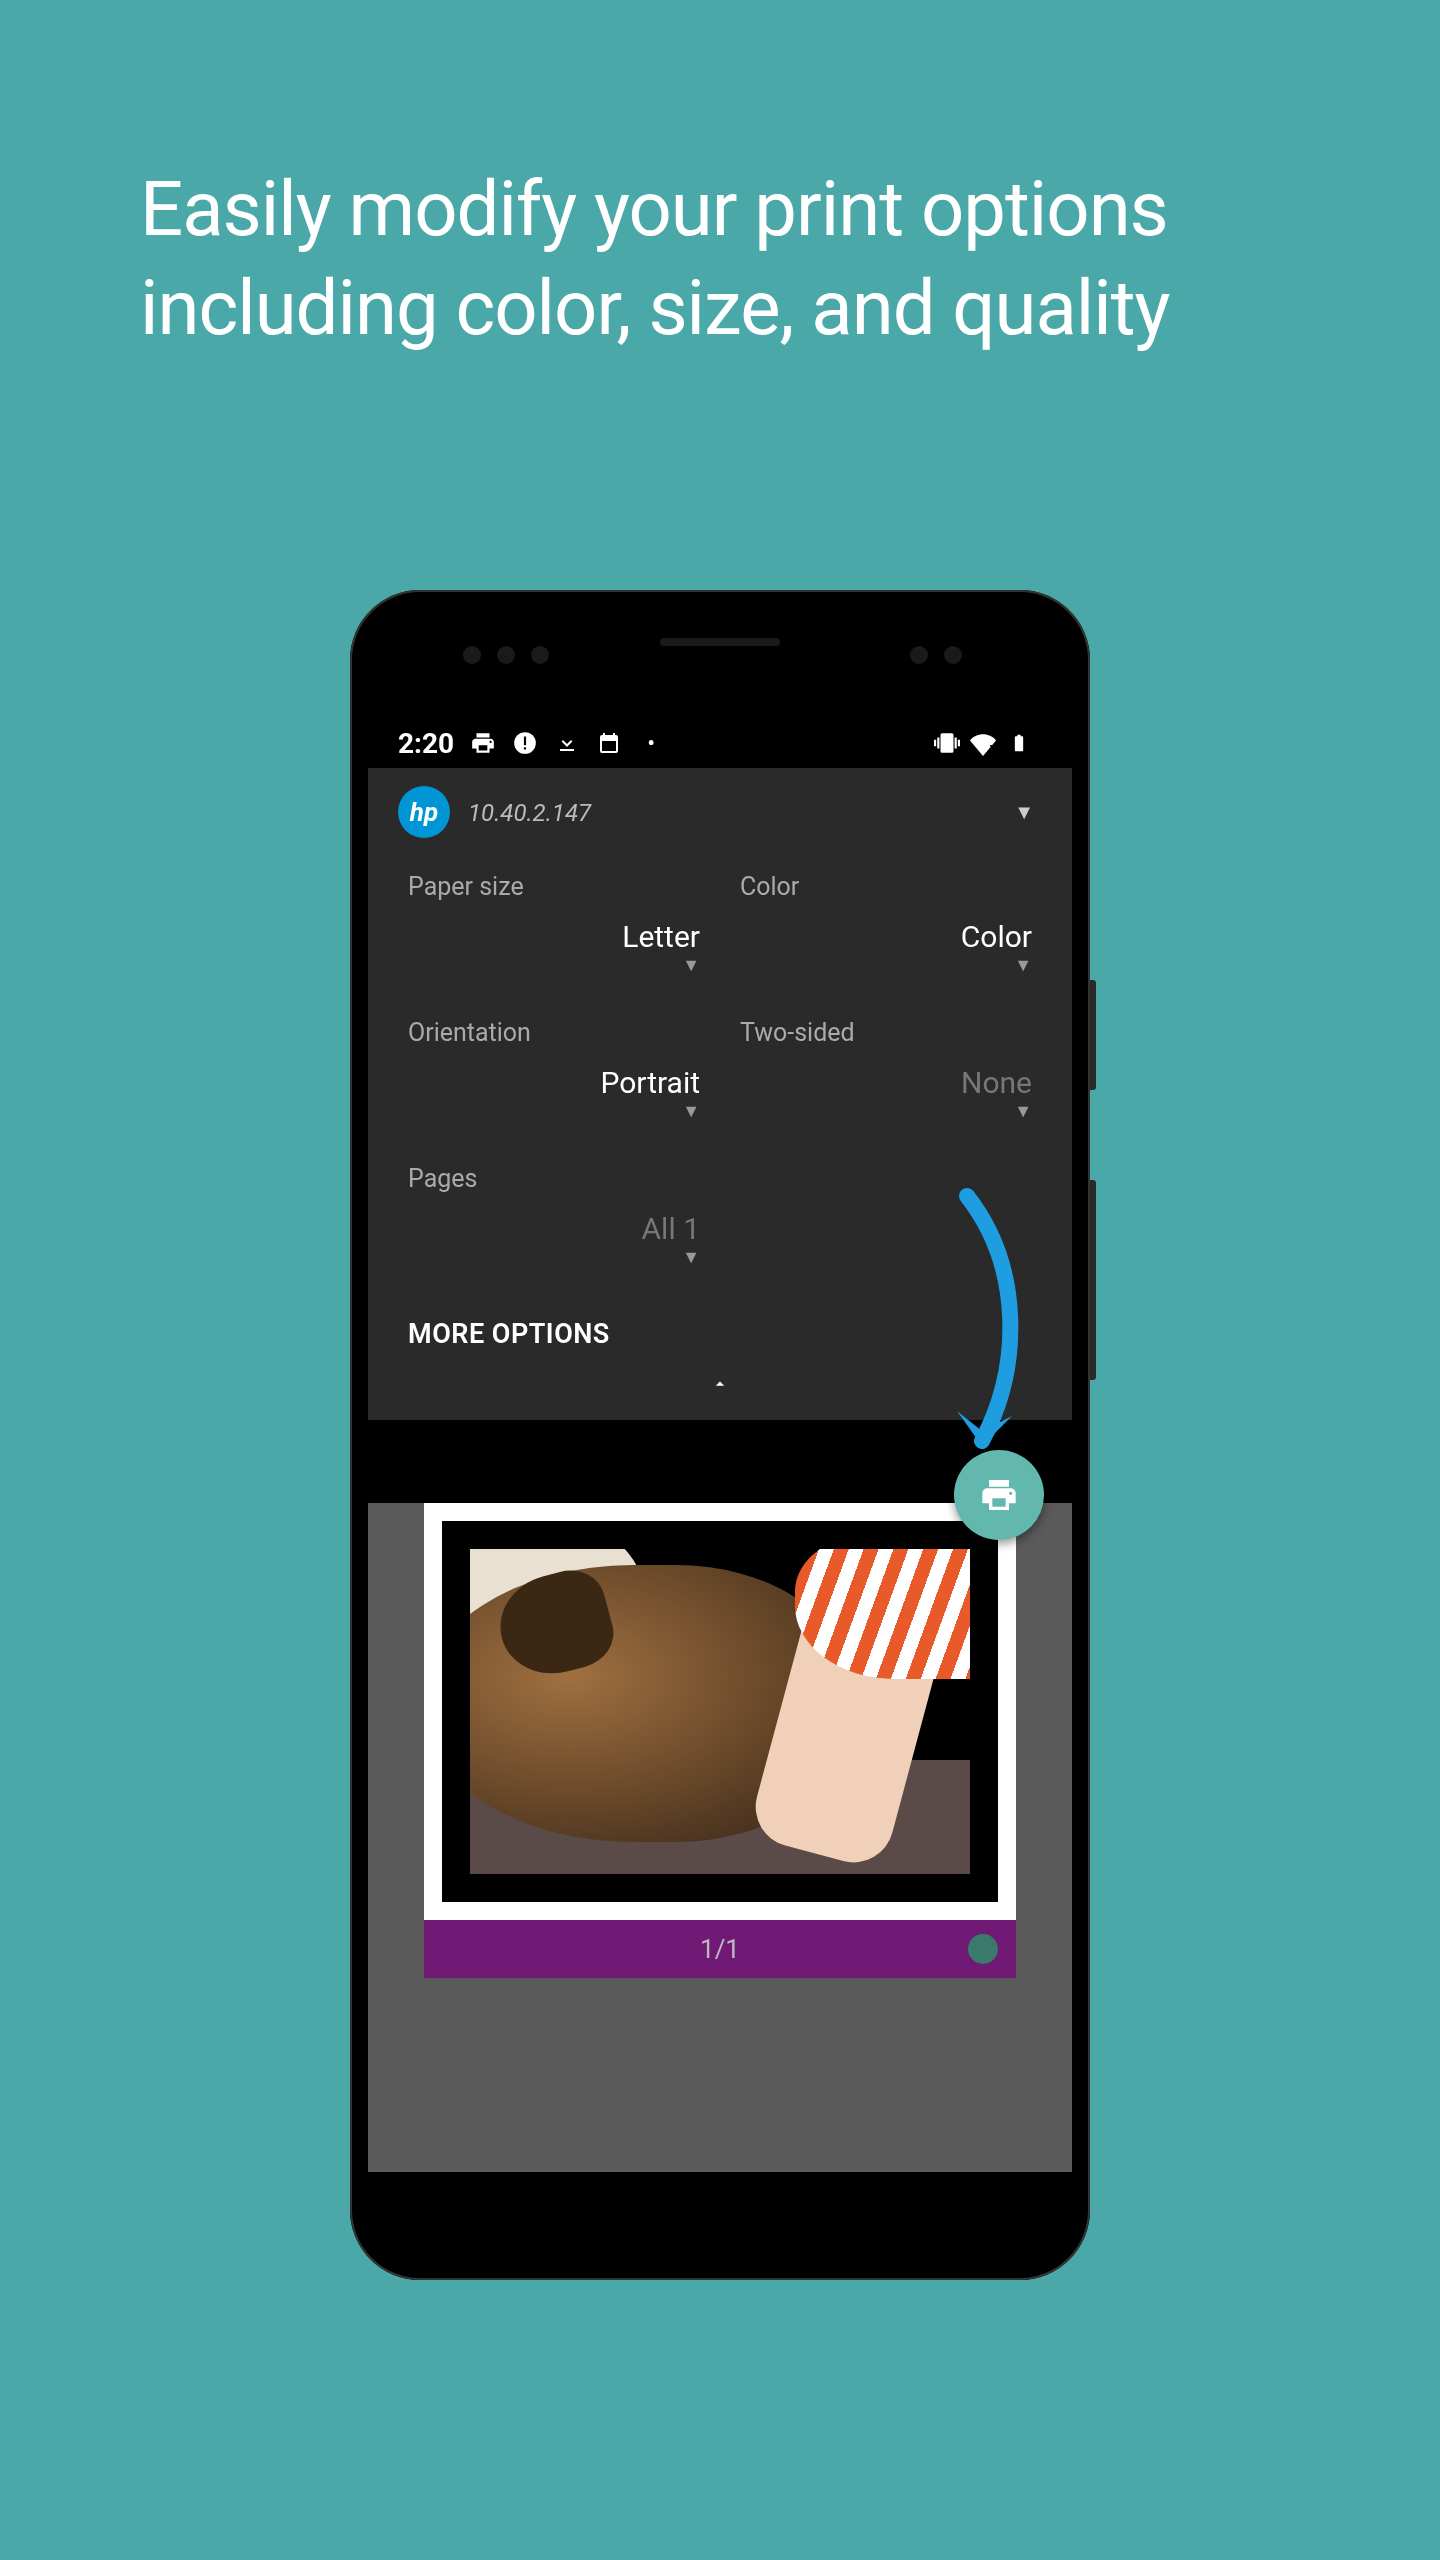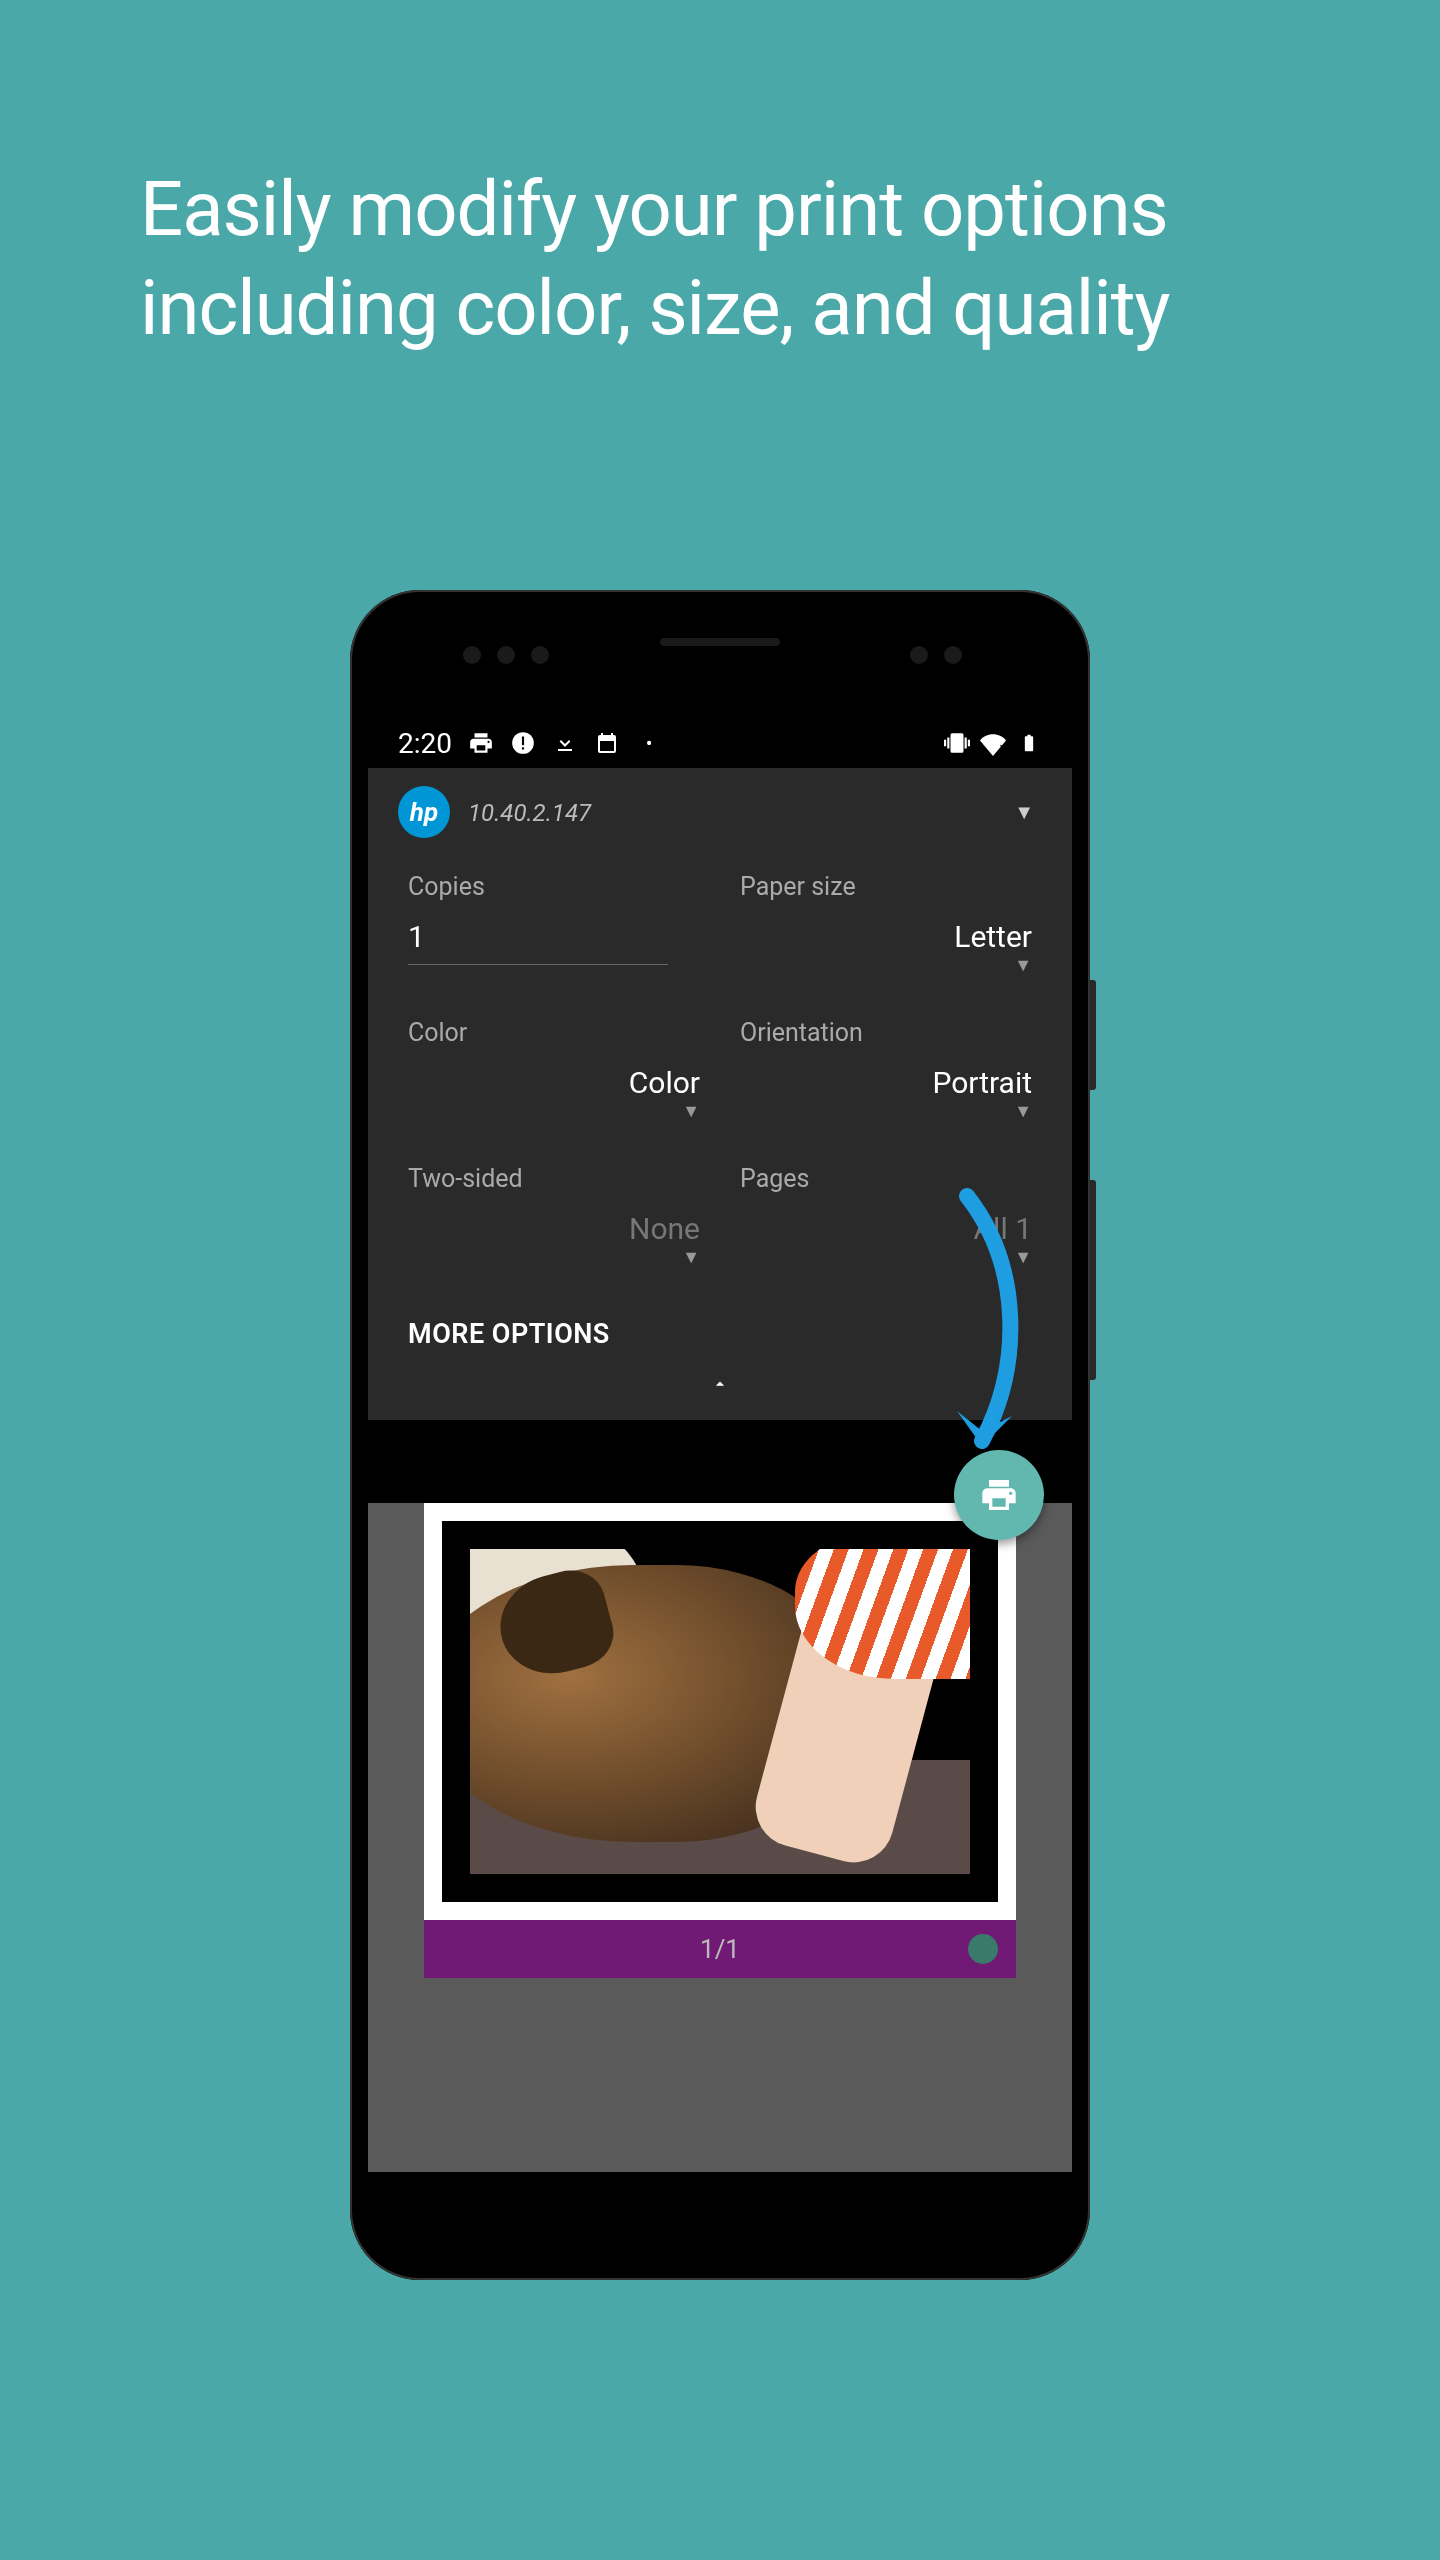--- a/index.html
+++ b/index.html
@@ -63,29 +63,29 @@
     gap: 16px;
   }
   .sensor-dot {
     width: 18px; height: 18px;
     background: #1a1a1a;
     border-radius: 50%;
   }
   .status-bar {
     position: absolute;
     top: 110px;
-    left: 0; right: 0;
+    left: 0; right: 10px;
     height: 50px;
     display: flex;
     align-items: center;
     justify-content: space-between;
     padding: 0 30px;
     color: #fff;
     font-size: 28px;
-    font-weight: 400;
+    font-weight: 700;
   }
   .status-left { display: flex; align-items: center; gap: 16px; }
   .status-right { display: flex; align-items: center; gap: 10px; }
   .status-icon { width: 26px; height: 26px; display:inline-flex; align-items:center; justify-content:center; }
   .print-panel {
     position: absolute;
     top: 160px;
     left: 0; right: 0;
     background: #2a2a2a;
     color: #fff;
@@ -358,24 +358,20 @@
     <div class="print-panel">
       <div class="printer-row">
         <div class="hp-logo">hp</div>
         <div class="printer-info">
           <div class="printer-ip">10.40.2.147</div>
         </div>
         <div class="printer-chevron">▼</div>
       </div>
 
       <div class="options-grid">
-        <div>
-          <div class="opt-label">Copies</div>
-          <div class="opt-input">1</div>
-        </div>
         <div>
           <div class="opt-label">Paper size</div>
           <div class="opt-select">
             <span>Letter</span>
             <span class="dropdown-caret">▼</span>
           </div>
         </div>
         <div>
           <div class="opt-label">Color</div>
           <div class="opt-select">

